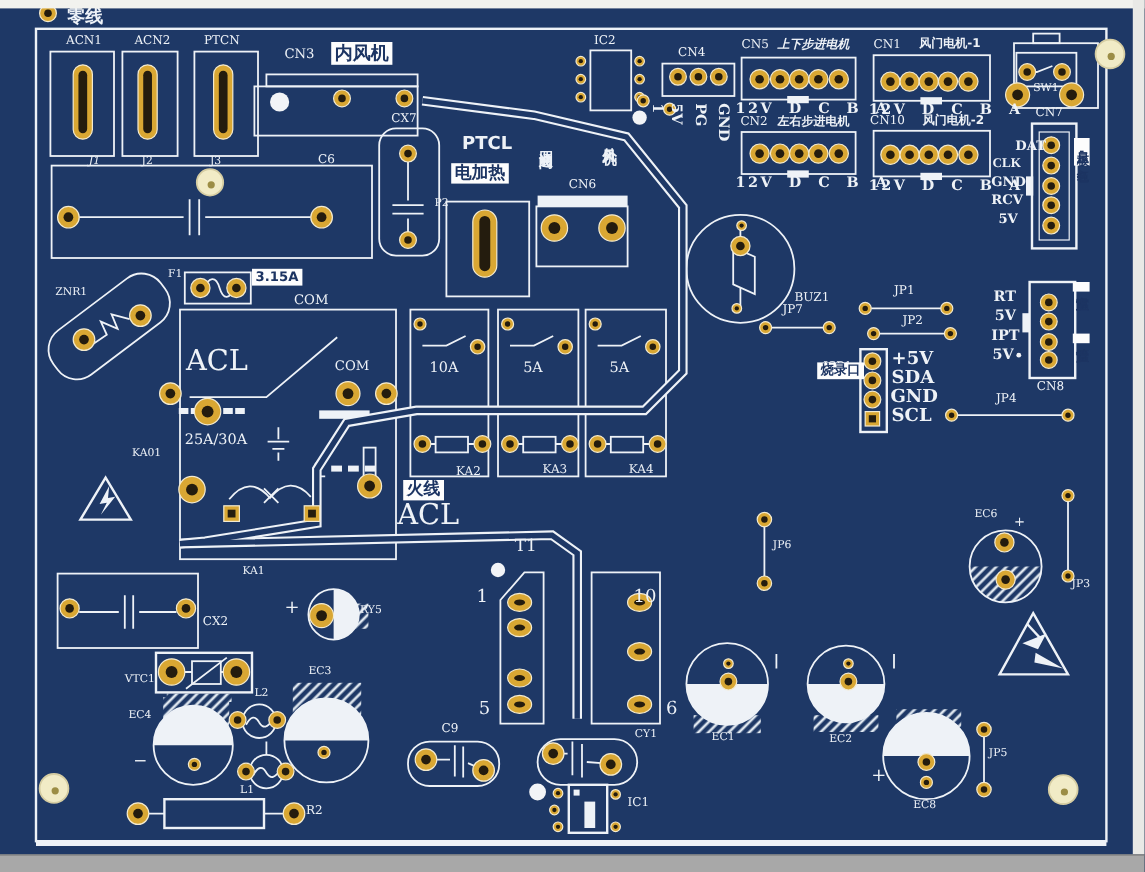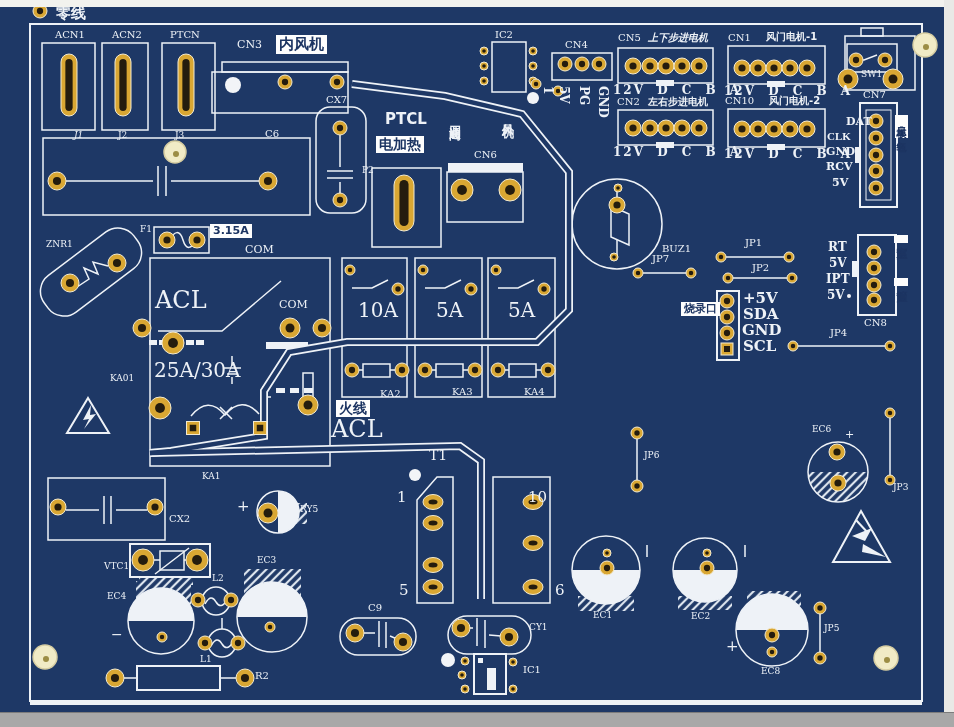--- a/index.html
+++ b/index.html
@@ -3,21 +3,21 @@
 <meta charset="utf-8">
 <style>
   html,body{margin:0;padding:0;background:#444;}
   #stage{position:relative;width:954px;height:727px;background:#1e3866;overflow:hidden;
          font-family:"DejaVu Sans",sans-serif;}
   svg{position:absolute;left:0;top:0;}
   .t{position:absolute;color:#eef2f7;white-space:nowrap;line-height:1;z-index:5;}
   .sf{font-family:"DejaVu Serif",serif;}
   .zh{font-family:"DejaVu Sans",sans-serif;font-weight:bold;}
   .s9{font-size:9px}.s10{font-size:10px}.s11{font-size:11px}.s12{font-size:12px}
-  .s13{font-size:15px}.s14{font-size:14px}.s15{font-size:15px}.s16{font-size:20px}.s24{font-size:24px}
+  .s13{font-size:15px}.s14{font-size:14px}.s15{font-size:15px}.s16{font-size:12px}.s24{font-size:24px}
   .bold{font-weight:bold}
   .sp{letter-spacing:2px;word-spacing:6px;}
   .rot{transform:rotate(90deg);transform-origin:0 0;}
   .tag{position:absolute;background:#fdfdfd;color:#1c3462;font-family:"DejaVu Sans",sans-serif;
        font-weight:bold;padding:1px 3px;line-height:1.1;white-space:nowrap;z-index:6;}
   .vt{writing-mode:vertical-rl;text-orientation:upright;padding:3px 1px;letter-spacing:1px;}
   .wvt{position:absolute;color:#eef2f7;writing-mode:vertical-rl;text-orientation:upright;
        font-weight:bold;font-size:12px;line-height:1;z-index:5;letter-spacing:1px;}
   .chrome-top{position:absolute;left:0;top:0;width:954px;height:7px;background:#f2f2ee;z-index:10;}
   .chrome-right{position:absolute;left:944px;top:0;width:10px;height:712px;background:#e9e9e6;z-index:10;}
@@ -550,21 +550,21 @@
       <div class="t sf s9" style="left: 257px; top: 556px;">EC3</div>
       <div class="t sf s9" style="left: 212px; top: 574px;">L2</div>
       <div class="t sf s9" style="left: 200px; top: 655px;">L1</div>
       <div class="t sf s10" style="left: 255px; top: 671px;">R2</div>
       <div class="t sf s14" style="left: 429px; top: 448px;">T1</div>
       <div class="t sf s13" style="left: 397px; top: 490px;">1</div>
       <div class="t sf s13" style="left: 399px; top: 583px;">5</div>
       <div class="t sf s13" style="left: 528px; top: 490px;">10</div>
       <div class="t sf s13" style="left: 555px; top: 583px;">6</div>
       <div class="t sf s10" style="left: 368px; top: 603px;">C9</div>
-      <div class="t sf s9" style="left: 529px; top: 623px;">CY1</div>
+      <div class="t sf s9" style="left: 529px; top: 608px;">CY1</div>
       <div class="t sf s10" style="left: 523px; top: 665px;">IC1</div>
       <div class="t sf s9" style="left: 593px; top: 611px;">EC1</div>
       <div class="t sf s9" style="left: 691px; top: 612px;">EC2</div>
       <div class="t sf s9" style="left: 761px; top: 667px;">EC8</div>
       <div class="t sf s9" style="left: 812px; top: 425px;">EC6</div>
       <div class="t sf s9" style="left: 893px; top: 440px; margin-top: 43px;">JP3</div>
       <div class="t sf s9" style="left: 644px; top: 451px;">JP6</div>
       <div class="t sf s9" style="left: 824px; top: 624px;">JP5</div>
       <div class="t sf s13" style="left: 237px; top: 499px;">+</div>
       <div class="t sf s13" style="left: 726px; top: 639px;">+</div>

